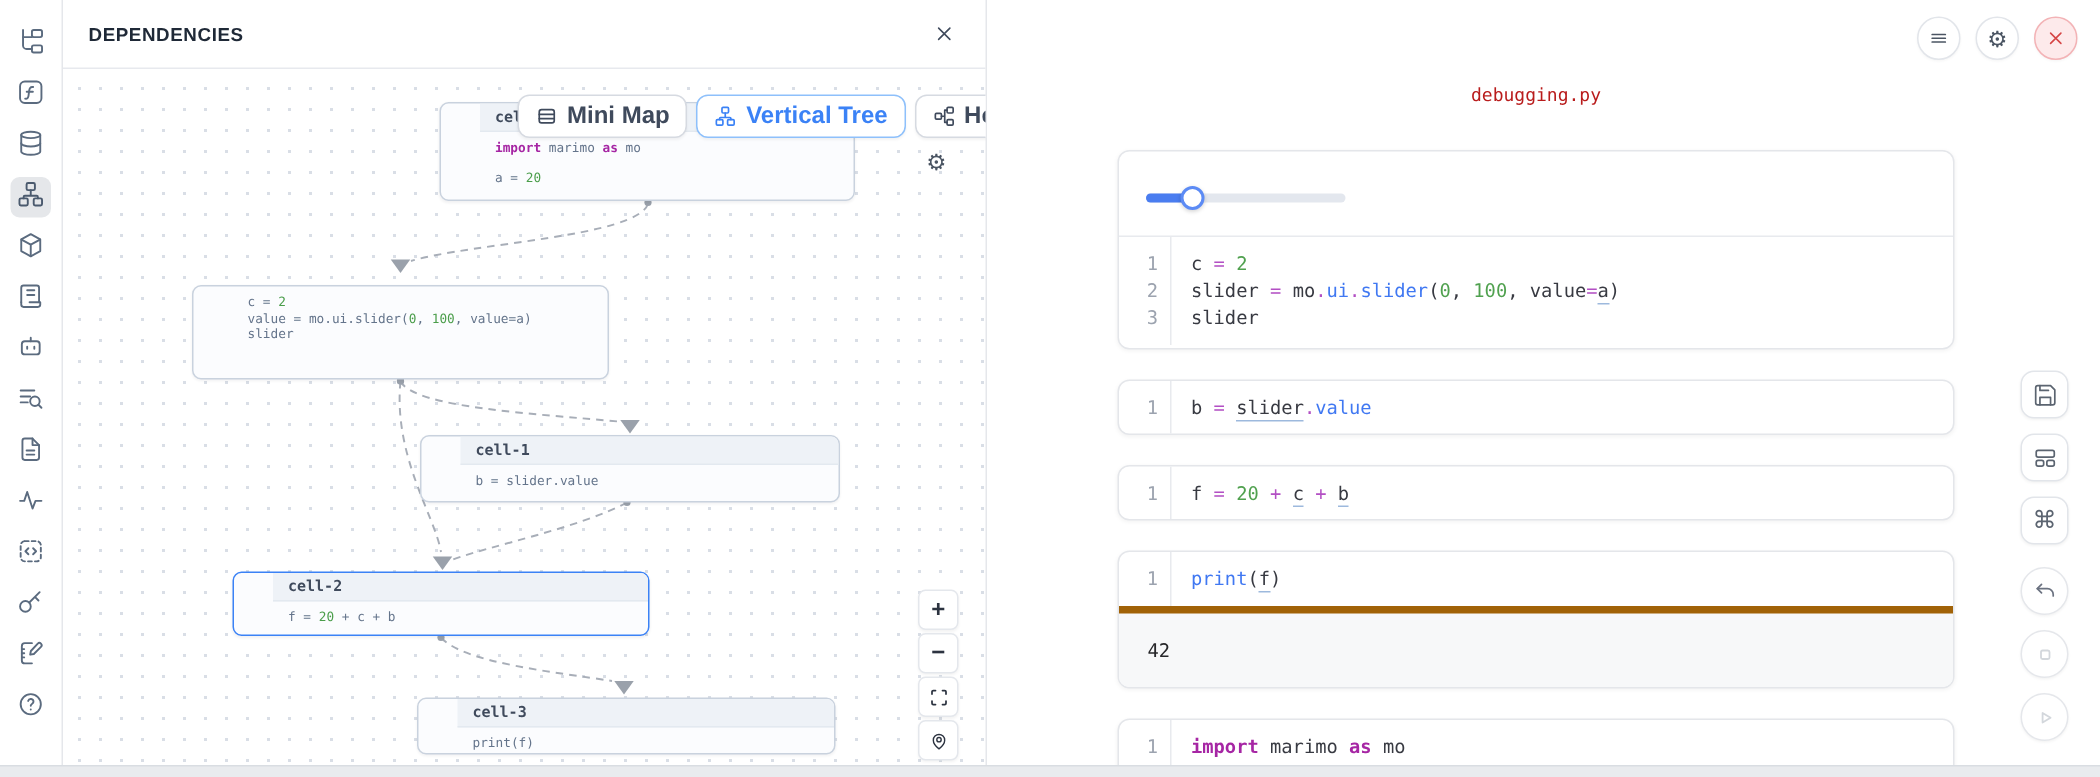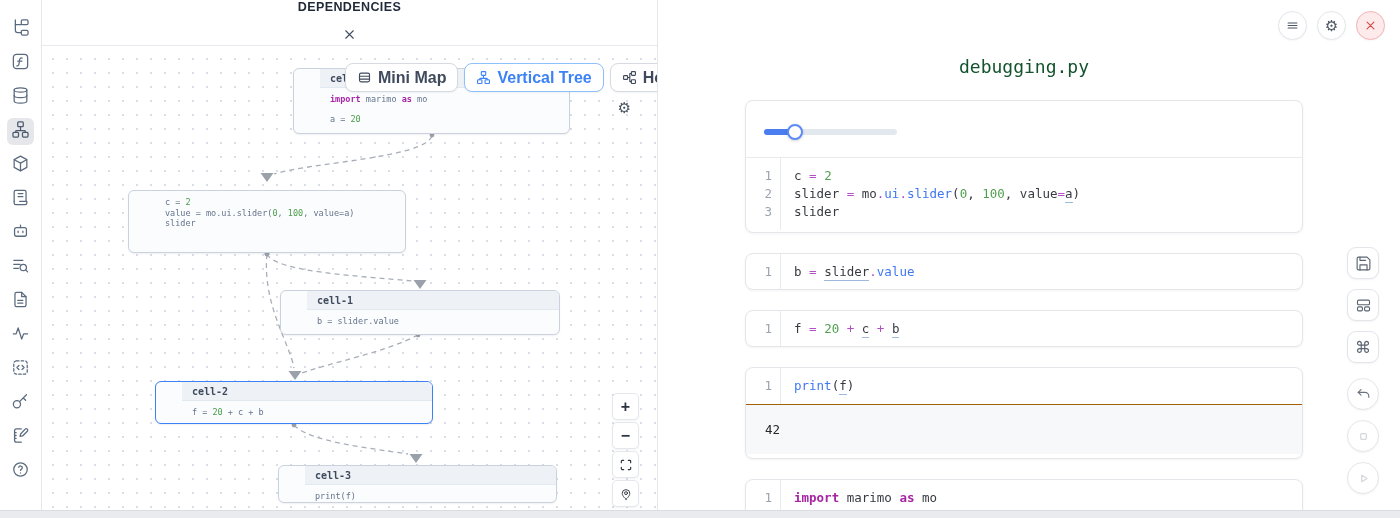--- a/index.html
+++ b/index.html
@@ -7,21 +7,21 @@
   #app{position:absolute;inset:0;overflow:hidden;}
 
   
   #sidebar{position:absolute;left:0;top:0;width:42px;height:518px;background:#fff;border-right:1px solid #e5e7eb;display:flex;flex-direction:column;align-items:center;padding-top:16px;gap:7px;box-sizing:border-box;}
   .sb-item{width:27px;height:27px;border-radius:6px;display:grid;place-items:center;color:#5b6b7f;cursor:pointer;flex:0 0 auto;}
   .sb-item.active{background:#e5e7ea;color:#4b5a6e;}
   .sb-item svg{width:19px;height:19px;}
 
   
   #dep-panel{position:absolute;left:42px;top:0;width:616px;height:518px;background:#fff;border-right:1px solid #e5e7eb;box-sizing:border-box;}
-  #dep-header{height:46px;border-bottom:1px solid #e7e9ee;display:flex;align-items:center;padding:0 17px;box-sizing:border-box;flex-direction:column;}
+  #dep-header{height:46px;border-bottom:1px solid #e7e9ee;display:flex;align-items:center;padding:8px 17px;box-sizing:border-box;}
   #dep-title{flex:1;font-size:12.5px;font-weight:700;letter-spacing:.4px;color:#1f2937;}
   #dep-close{width:22px;height:22px;display:grid;place-items:center;color:#3f4a5c;cursor:pointer;}
   #dep-close svg{width:15px;height:15px;}
   #canvas{position:absolute;top:46px;left:0;width:615px;bottom:7px;overflow:hidden;
     background-image:radial-gradient(circle,#d9dee6 1px,transparent 1.2px);background-size:14px 14px;background-position:4px 6px;}
   #edges{position:absolute;left:0;top:0;}
   .edge{fill:none;stroke:#a8aeb8;stroke-width:1.3;stroke-dasharray:5 4;}
   .edge-arrow{fill:#9aa1ab;}
   .edge-dot{fill:#9aa1ab;}
 
@@ -44,33 +44,33 @@
   .ctrl{width:27px;height:27px;background:#fff;border:1px solid #e4e7ec;border-radius:5px;box-shadow:0 1px 2px rgba(0,0,0,.05);display:grid;place-items:center;font-size:16px;font-weight:600;color:#2c3340;cursor:pointer;box-sizing:border-box;}
   .ctrl svg{width:14px;height:14px;}
 
   
   #main{position:absolute;left:659px;top:0;right:0;height:518px;background:#fff;}
   #top-actions{position:absolute;top:11px;right:15px;display:flex;gap:10px;z-index:6;}
   .round-btn{width:29px;height:29px;border-radius:50%;border:1px solid #e2e5ea;background:#fff;display:grid;place-items:center;color:#4b5563;box-shadow:0 1px 2px rgba(0,0,0,.04);cursor:pointer;font-size:15px;box-sizing:border-box;}
   .round-btn svg{width:15px;height:15px;}
   .round-btn.danger{background:#fdeaeb;border-color:#f3b3b6;color:#d64545;}
 
-  #filename{position:absolute;top:56px;left:86px;width:558px;text-align:center;font-family:"DejaVu Sans Mono",monospace;font-size:18px;color:#14532d;}
+  #filename{position:absolute;top:56px;left:86px;width:558px;text-align:center;font-family:"DejaVu Sans Mono",monospace;font-size:12px;color:#b91c1c;}
 
   #cells{position:absolute;top:100px;left:86px;width:558px;display:flex;flex-direction:column;gap:20px;}
   .cell{background:#fff;border:1px solid #e4e6ea;border-radius:8px;box-shadow:0 1px 3px rgba(0,0,0,.05);overflow:hidden;box-sizing:border-box;}
   .code-row{display:flex;align-items:stretch;}
   .gutter{width:34px;flex:0 0 auto;text-align:right;padding:9px 8px 9px 0;color:#9ca3af;font-family:"DejaVu Sans Mono",monospace;font-size:12.5px;line-height:18px;box-sizing:border-box;}
   .codes{border-left:1px solid #e8eaee;padding:9px 0 9px 13px;font-family:"DejaVu Sans Mono",monospace;font-size:12.5px;line-height:18px;color:#383a42;white-space:pre;flex:1;}
   .kw{color:#a626a4;font-weight:700;}
   .op{color:#b34fc4;}
   .num{color:#50a14f;}
   .fn{color:#4078f2;}
   .uv{border-bottom:1.5px solid #9db9dd;padding-bottom:1px;}
-  .cell-output{border-top:1px solid #a16207;background:#f7f8f9;padding:17px 19px;font-family:"DejaVu Sans Mono",monospace;font-size:12.5px;color:#27272a;}
+  .cell-output{border-top:5px solid #a16207;background:#f7f8f9;padding:17px 19px;font-family:"DejaVu Sans Mono",monospace;font-size:12.5px;color:#27272a;}
   .slider-box{padding:28px 18px 22px;}
   .slider-track{position:relative;width:133px;height:6px;border-radius:3px;background:#e3e7ee;}
   .slider-fill{position:absolute;left:0;top:0;height:6px;border-radius:3px;background:#4a7df0;}
   .slider-thumb{position:absolute;top:50%;width:16px;height:16px;border-radius:50%;background:#fff;border:2px solid #5c8bf5;box-shadow:0 1px 3px rgba(0,0,0,.18);transform:translate(-50%,-50%);box-sizing:border-box;}
 
   #side-actions{position:absolute;right:21px;top:247px;display:flex;flex-direction:column;align-items:center;gap:10px;}
   .sq-btn{width:32px;height:32px;border-radius:9px;border:1px solid #e2e5ea;background:#fff;display:grid;place-items:center;color:#5b6470;box-shadow:0 1px 2px rgba(0,0,0,.05);cursor:pointer;font-size:16px;box-sizing:border-box;}
   .sq-btn svg,.circ-btn svg{width:17px;height:17px;}
   .circ-btn{width:32px;height:32px;border-radius:50%;border:1px solid #e5e7eb;background:#fff;display:grid;place-items:center;color:#6b7280;box-shadow:0 1px 2px rgba(0,0,0,.05);cursor:pointer;box-sizing:border-box;}
   .circ-btn.disabled{color:#d3d7dc;}

